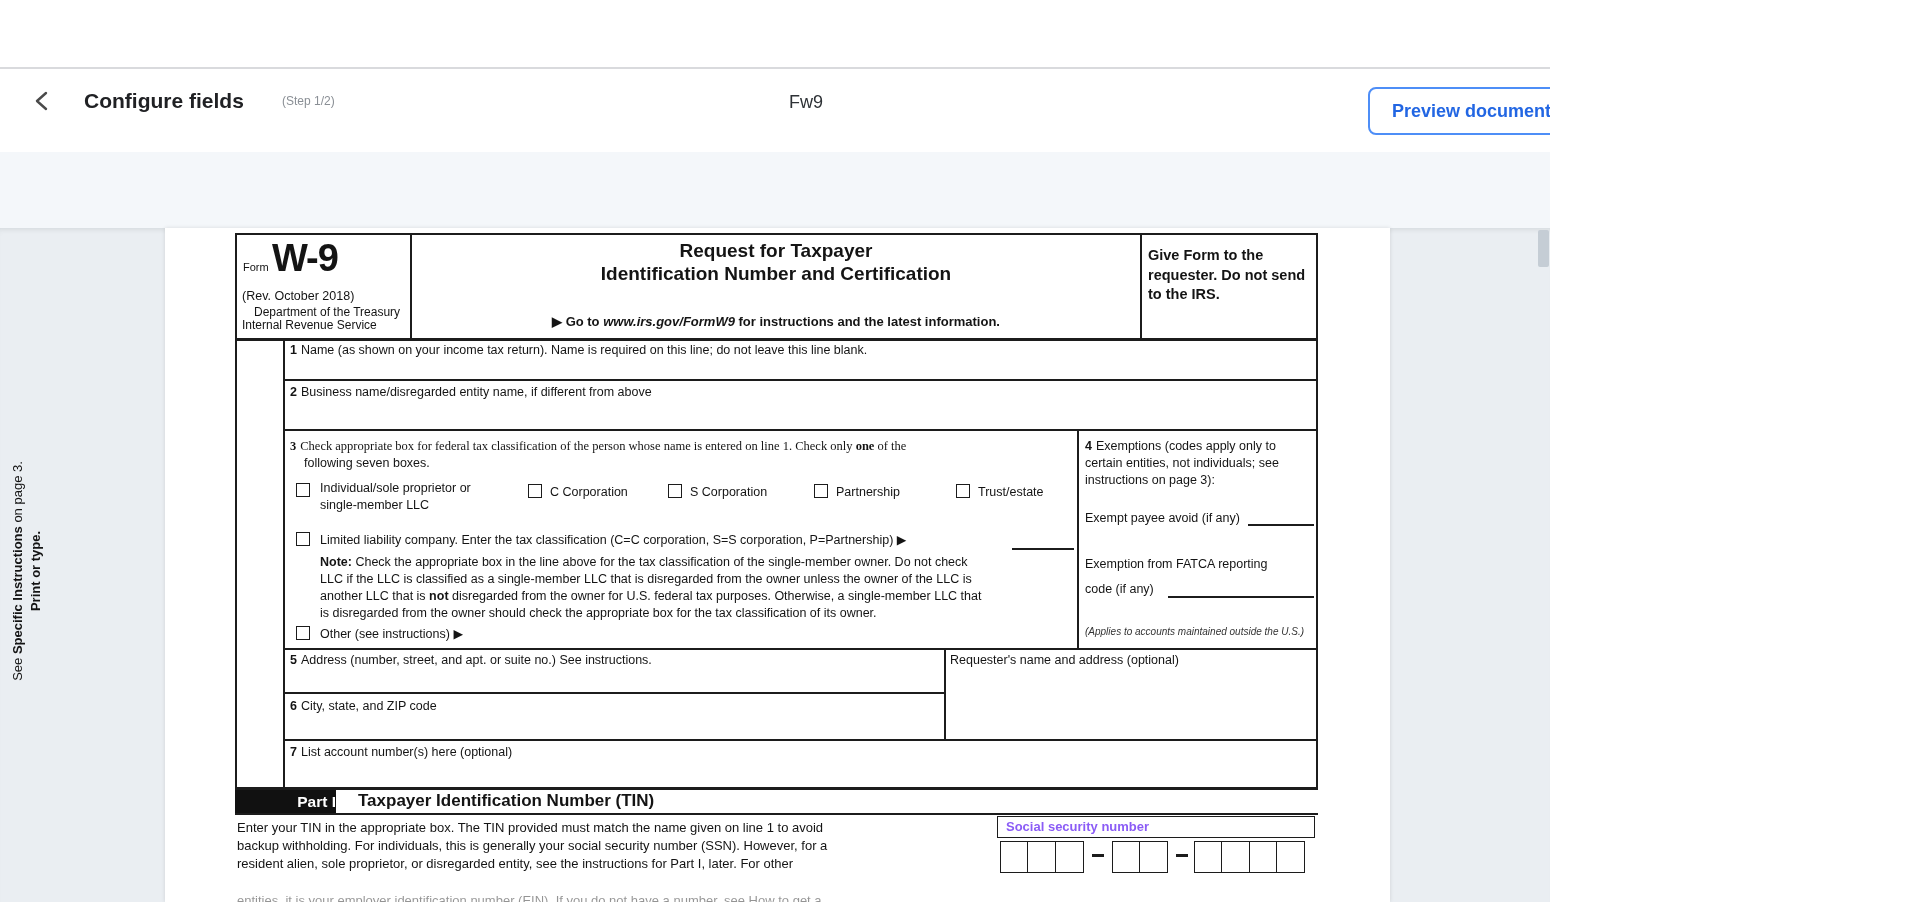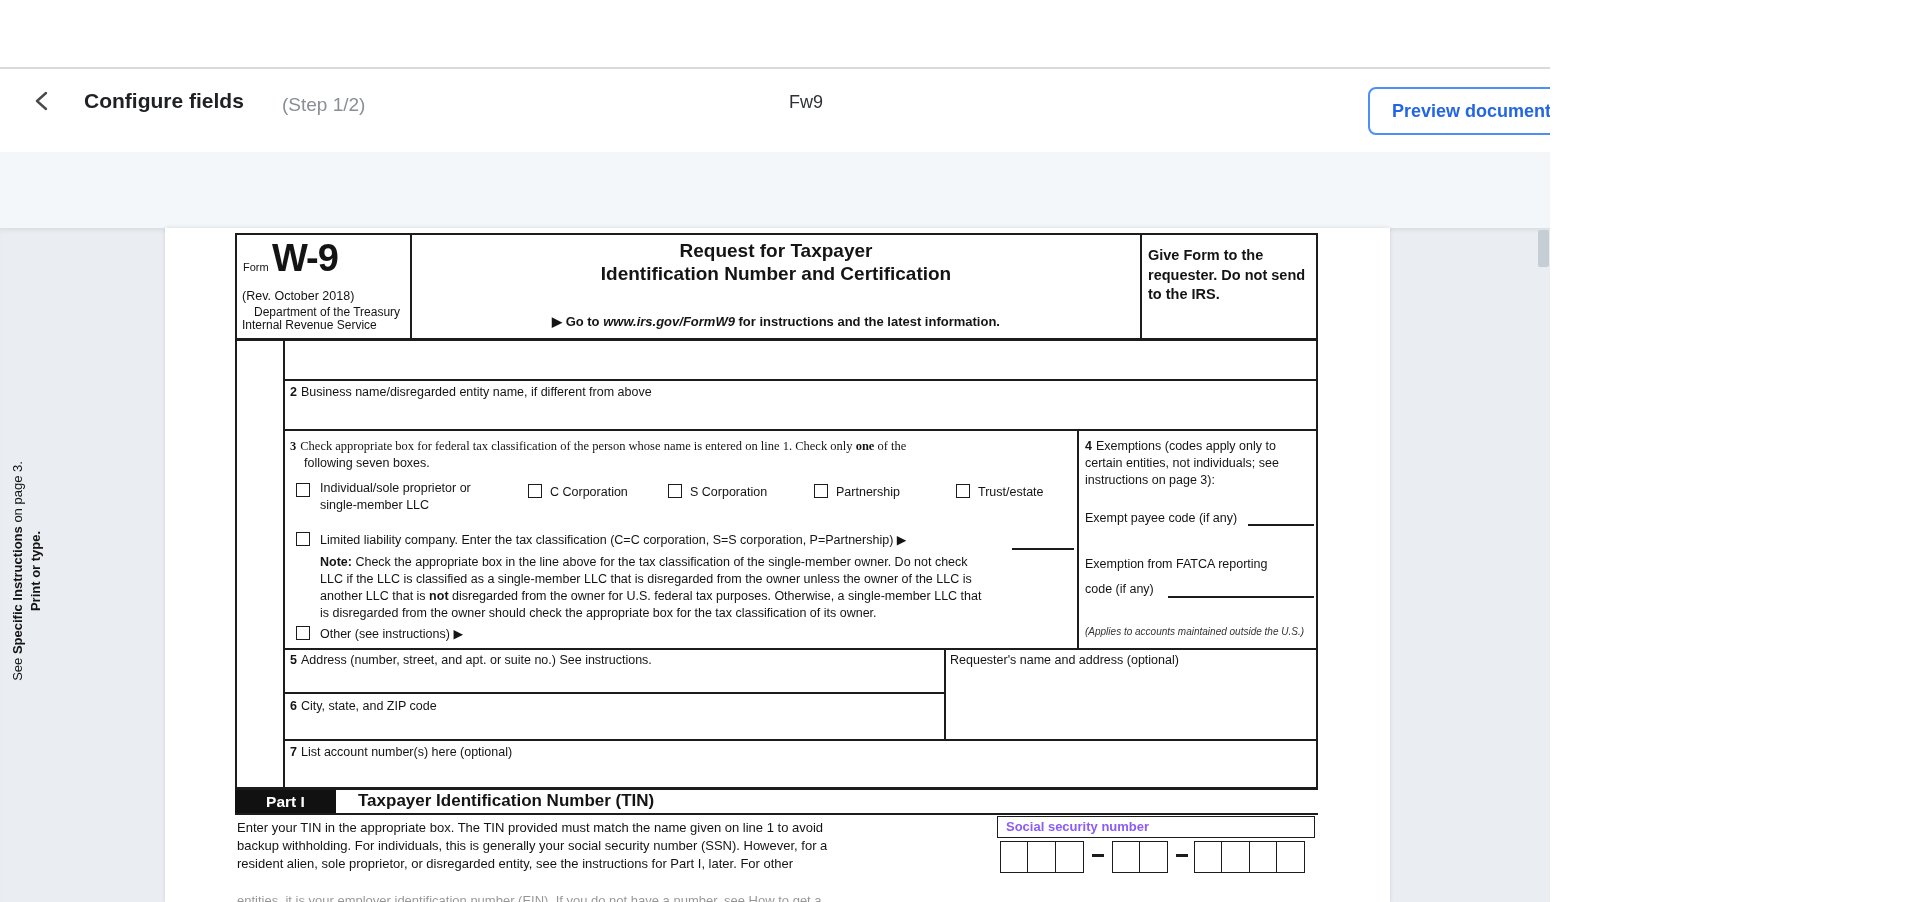--- a/index.html
+++ b/index.html
@@ -9,42 +9,42 @@
   .a{position:absolute;}
   .ln{position:absolute;background:#1c1c1c;}
   .ft{position:absolute;font-size:12.5px;color:#141414;white-space:nowrap;line-height:1.2;}
   .b{font-weight:bold;}
   .i{font-style:italic;}
   .cb{position:absolute;width:14px;height:14px;border:1.7px solid #1c1c1c;background:#fff;box-sizing:border-box;}
   .cell{width:29px;height:32px;border:1.7px solid #1c1c1c;border-left-width:1.7px;box-sizing:border-box;background:#fff;}
   .cellrow{position:absolute;display:flex;}
   .cellrow .cell + .cell{margin-left:-1.7px;}
   .topbar-title{font-size:21px;font-weight:bold;color:#202124;}
-  .topbar-step{font-size:19px;color:#8a8f95;}
+  .topbar-step{font-size:12px;color:#8a8f95;}
   .docname{font-size:18px;font-weight:500;color:#2d3135;}
   .preview-btn{position:absolute;left:1368px;top:87px;width:250px;height:48px;background:#fff;
       border:2px solid #4e8ef7;border-radius:8px;box-sizing:border-box;cursor:pointer;
       font-size:18px;font-weight:bold;color:#2266e3;text-align:left;padding:0 0 0 22px;line-height:44px;}
   .banner{position:absolute;left:0;top:152px;width:1550px;height:76px;background:#f4f7fa;
       border-bottom:1px solid #e2e6e9;}
   .banner-msg{position:absolute;left:268px;top:188px;font-size:17px;color:#3f4449;white-space:nowrap;}
   .create-link{position:absolute;left:1190px;top:188px;font-size:17px;color:#1a73e8;cursor:pointer;white-space:nowrap;}
   .create-underline{position:absolute;left:1187px;top:212px;width:68px;border-top:2px dashed #7baaf7;}
   .viewport{position:absolute;left:0;top:228px;width:1550px;height:674px;background:#eaeef2;
       box-shadow:inset 0 5px 6px -5px rgba(60,64,67,.18);}
   .page{position:absolute;left:165px;top:228px;width:1225px;height:674px;background:#ffffff;
       box-shadow:0 0 4px rgba(0,0,0,.12);}
   .thumb{position:absolute;left:1538px;top:230px;width:11px;height:37px;background:#c5cdd5;border-radius:2px;}
   .rotwrap{position:absolute;left:-188px;top:548px;width:430px;height:46px;
       transform:rotate(-90deg);transform-origin:center;display:flex;flex-direction:column;
       align-items:center;justify-content:center;}
   .rotline{font-size:13px;color:#141414;white-space:nowrap;line-height:1.35;}
   .w9num{font-weight:bold;margin-right:4px;}
   .partbox{position:absolute;left:235px;top:790px;width:101px;height:23px;background:#111;color:#fff;
-      font-size:15.5px;font-weight:bold;text-align:center;line-height:23px;}
+      font-size:15.5px;font-weight:bold;text-align:right;line-height:23px;}
   .faint{opacity:.45;filter:blur(.4px);}
 </style>
 </head>
 <body>
 
 <div class="stage">
   <div class="app">
 
     <div class="ln" style="left:0;top:67px;width:1550px;height:2px;background:#d9dadd;"></div>
 
@@ -100,20 +100,21 @@
     <div class="a" style="left:412px;top:314px;width:728px;text-align:center;font-size:13px;font-weight:bold;color:#141414;white-space:nowrap;">
       <span>▶</span><span> Go to </span><span class="i">www.irs.gov/FormW9</span><span> for instructions and the latest information.</span>
     </div>
     <div class="a" style="left:1148px;top:246px;width:158px;font-size:14.5px;font-weight:bold;color:#141414;line-height:19.5px;">Give Form to the requester. Do not send to the IRS.</div>
 
     <div class="rotwrap">
       <div class="rotline"><span>See </span><span class="b">Specific Instructions</span><span> on page 3.</span></div>
       <div class="rotline b">Print or type.</div>
     </div>
 
+    <div class="ft" style="left:290px;top:343px;"><span class="w9num">1</span><span>Name (as shown on your income tax return). Name is required on this line; do not leave this line blank.</span></div>
     <div class="ft" style="left:290px;top:385px;"><span class="w9num">2</span><span>Business name/disregarded entity name, if different from above</span></div>
 
     <div class="ft" style="left:290px;top:439px;font-family:Liberation Serif, serif;"><span class="w9num">3</span><span>Check appropriate box for federal tax classification of the person whose name is entered on line 1. Check only </span><span class="b">one</span><span> of the</span></div>
     <div class="ft" style="left:304px;top:456px;">following seven boxes.</div>
 
     <div class="cb" style="left:296px;top:483px;"></div>
     <div class="ft" style="left:320px;top:481px;">Individual/sole proprietor or</div>
     <div class="ft" style="left:320px;top:498px;">single-member LLC</div>
     <div class="cb" style="left:528px;top:484px;"></div>
     <div class="ft" style="left:550px;top:485px;">C Corporation</div>
@@ -132,21 +133,21 @@
     <div class="ft" style="left:320px;top:572px;">LLC if the LLC is classified as a single-member LLC that is disregarded from the owner unless the owner of the LLC is</div>
     <div class="ft" style="left:320px;top:589px;"><span>another LLC that is </span><span class="b">not</span><span> disregarded from the owner for U.S. federal tax purposes. Otherwise, a single-member LLC that</span></div>
     <div class="ft" style="left:320px;top:606px;">is disregarded from the owner should check the appropriate box for the tax classification of its owner.</div>
 
     <div class="cb" style="left:296px;top:626px;"></div>
     <div class="ft" style="left:320px;top:627px;">Other (see instructions) ▶</div>
 
     <div class="ft" style="left:1085px;top:439px;"><span class="w9num">4</span><span>Exemptions (codes apply only to</span></div>
     <div class="ft" style="left:1085px;top:456px;">certain entities, not individuals; see</div>
     <div class="ft" style="left:1085px;top:473px;">instructions on page 3):</div>
-    <div class="ft" style="left:1085px;top:511px;">Exempt payee code (if any)</div>
+    <div class="ft" style="left:1085px;top:511px;">Exempt payee avoid (if any)</div>
     <div class="ln" style="left:1248px;top:524px;width:66px;height:1.5px;"></div>
     <div class="ft" style="left:1085px;top:557px;">Exemption from FATCA reporting</div>
     <div class="ft" style="left:1085px;top:582px;">code (if any)</div>
     <div class="ln" style="left:1168px;top:596px;width:146px;height:1.5px;"></div>
     <div class="ft i" style="left:1085px;top:626px;font-size:10px;color:#333;">(Applies to accounts maintained outside the U.S.)</div>
 
     <div class="ft" style="left:290px;top:653px;"><span class="w9num">5</span><span>Address (number, street, and apt. or suite no.) See instructions.</span></div>
     <div class="ft" style="left:950px;top:653px;">Requester's name and address (optional)</div>
     <div class="ft" style="left:290px;top:699px;"><span class="w9num">6</span><span>City, state, and ZIP code</span></div>
     <div class="ft" style="left:290px;top:745px;"><span class="w9num">7</span><span>List account number(s) here (optional)</span></div>

